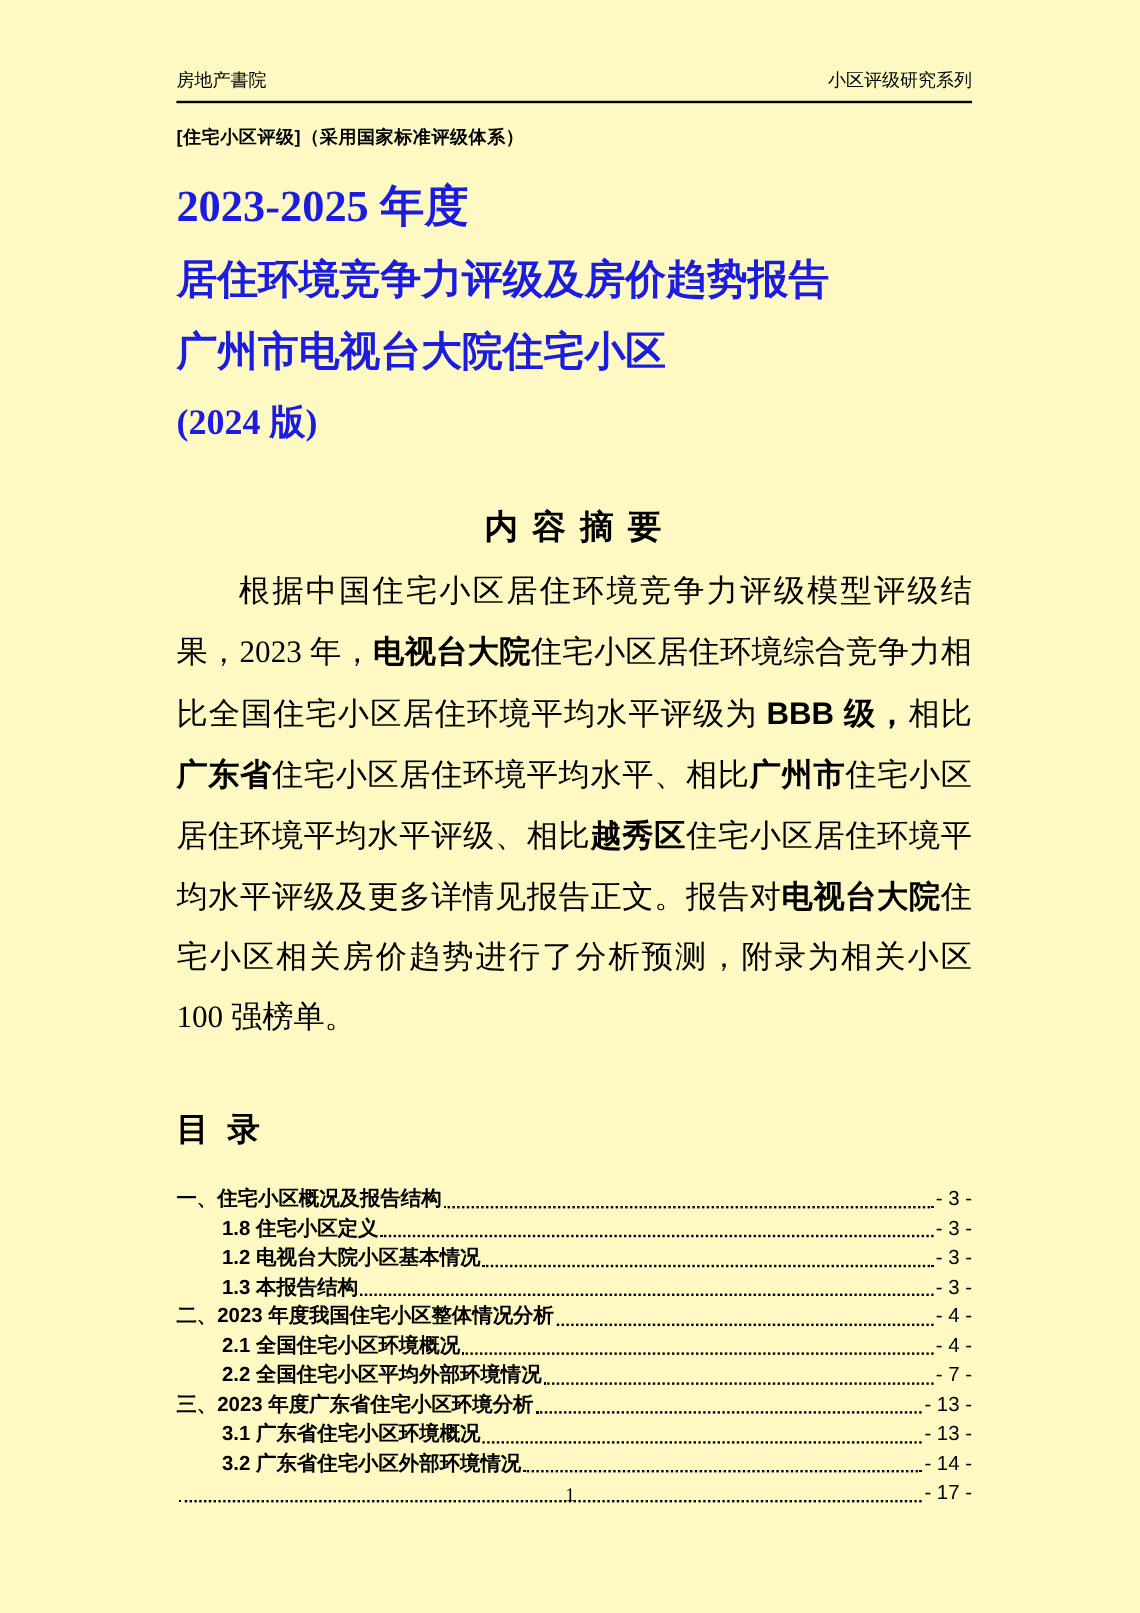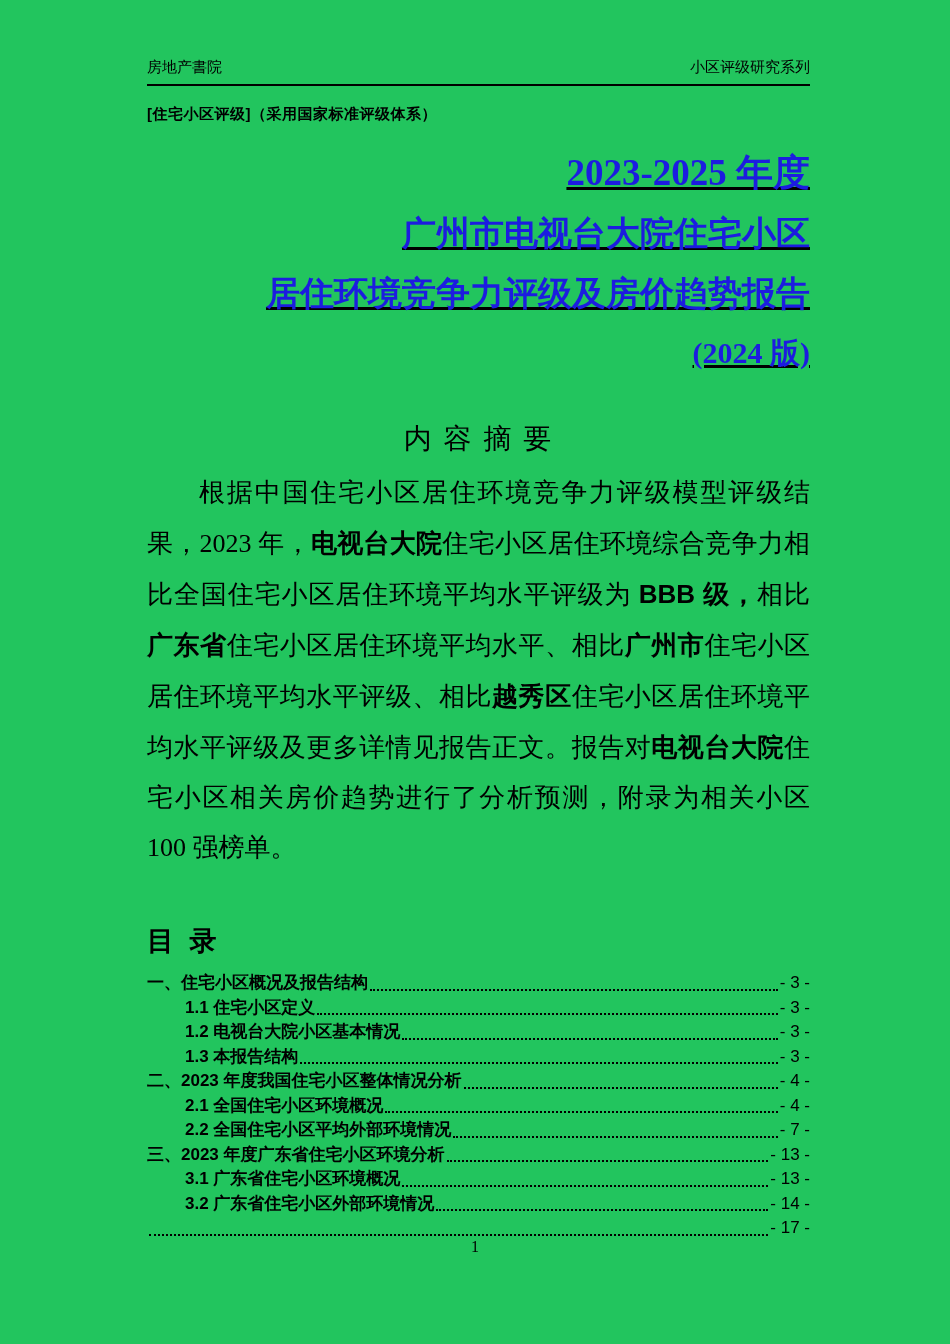--- a/index.html
+++ b/index.html
@@ -5,21 +5,21 @@
   :root { --title-blue: #1c1ce0; --ink: #000000; }
   * { margin: 0; padding: 0; box-sizing: border-box; }
   html, body { background: #ffffff; }
   body { font-family: "Liberation Serif", "DejaVu Serif", serif; color: var(--ink); }
 
   .page {
     position: relative;
     width: 950px;
     height: 1344px;
     margin: 0 auto;
-    background: #22c55e;
+    background: #fef9c3;
     overflow: hidden;
   }
   .content { padding: 0 140px 0 147px; }
 
   
   .doc-header {
     margin-top: 58px;
     display: flex;
     justify-content: space-between;
     align-items: flex-end;
@@ -32,32 +32,32 @@
   
   .tagline {
     margin-top: 19px;
     font-family: "Liberation Sans", "DejaVu Sans", sans-serif;
     font-weight: bold;
     font-size: 15px;
     letter-spacing: 0.5px;
   }
 
   
-  .title-block { margin-top: 18px; text-align: right; font-weight: bold; text-decoration: underline; }
+  .title-block { margin-top: 18px; text-align: left; font-weight: bold; }
   .title-block > div { color: var(--title-blue); }
   .t1 { font-size: 37px; line-height: 62px; }
   .t2 { font-size: 34px; line-height: 60px; }
   .t3 { font-size: 30px; line-height: 58px; }
 
   
   .summary-heading {
     margin-top: 38px;
     text-align: center;
     font-family: "Liberation Sans", "DejaVu Sans", sans-serif;
-    font-weight: normal;
+    font-weight: bold;
     font-size: 28px;
     letter-spacing: 2px;
   }
   .summary-text {
     margin-top: 10px;
     font-size: 26px;
     line-height: 50px;
     text-align: justify;
     text-indent: 2em;
   }
@@ -68,21 +68,21 @@
 
   
   .toc-heading {
     margin-top: 50px;
     text-align: left;
     font-family: "Liberation Sans", "DejaVu Sans", sans-serif;
     font-weight: bold;
     font-size: 27px;
     letter-spacing: 4px;
   }
-  .toc { margin-top: 12px; }
+  .toc { margin-top: 28px; }
   .toc-row {
     display: flex;
     align-items: flex-end;
     font-size: 17px;
     line-height: 24.5px;
     white-space: nowrap;
   }
   .toc-label {
     font-family: "Liberation Sans", "DejaVu Sans", sans-serif;
     font-weight: bold;
@@ -114,37 +114,37 @@
 
     <div class="doc-header">
       <span class="hdr-left">房地产書院</span>
       <span class="hdr-right">小区评级研究系列</span>
     </div>
 
     <div class="tagline">[住宅小区评级]（采用国家标准评级体系）</div>
 
     <div class="title-block">
       <div class="t1">2023-2025 年度</div>
+      <div class="t2">居住环境竞争力评级及房价趋势报告</div>
       <div class="t2">广州市电视台大院住宅小区</div>
-      <div class="t2">居住环境竞争力评级及房价趋势报告</div>
       <div class="t3">(2024 版)</div>
     </div>
 
     <h2 class="summary-heading">内 容 摘 要</h2>
     <p class="summary-text" id="summary-text"><span>根据中国住宅小区居住环境竞争力评级模型评级结果，2023 年，</span><span class="seg-bold">电视台大院</span><span>住宅小区居住环境综合竞争力相比全国住宅小区居住环境平均水平评级为 </span><span class="seg-bold">BBB 级，</span><span>相比</span><span class="seg-bold">广东省</span><span>住宅小区居住环境平均水平、相比</span><span class="seg-bold">广州市</span><span>住宅小区居住环境平均水平评级、相比</span><span class="seg-bold">越秀区</span><span>住宅小区居住环境平均水平评级及更多详情见报告正文。报告对</span><span class="seg-bold">电视台大院</span><span>住宅小区相关房价趋势进行了分析预测，附录为相关小区 100 强榜单。</span></p>
 
     <h2 class="toc-heading">目 录</h2>
     <div class="toc" id="toc-list">
         <div class="toc-row level-1">
           <span class="toc-label">一、住宅小区概况及报告结构</span>
           <span class="toc-leader"></span>
           <span class="toc-page">- 3 -</span>
         </div>
         <div class="toc-row level-2">
-          <span class="toc-label">1.1 住宅小区定义</span>
+          <span class="toc-label">1.8 住宅小区定义</span>
           <span class="toc-leader"></span>
           <span class="toc-page">- 3 -</span>
         </div>
         <div class="toc-row level-2">
           <span class="toc-label">1.2 电视台大院小区基本情况</span>
           <span class="toc-leader"></span>
           <span class="toc-page">- 3 -</span>
         </div>
         <div class="toc-row level-2">
           <span class="toc-label">1.3 本报告结构</span>

